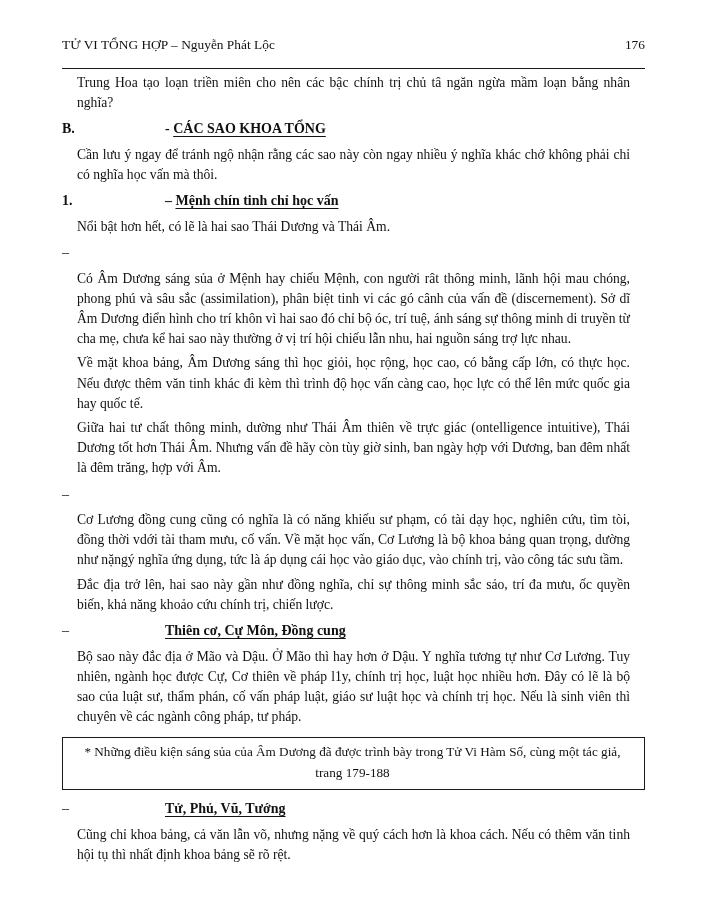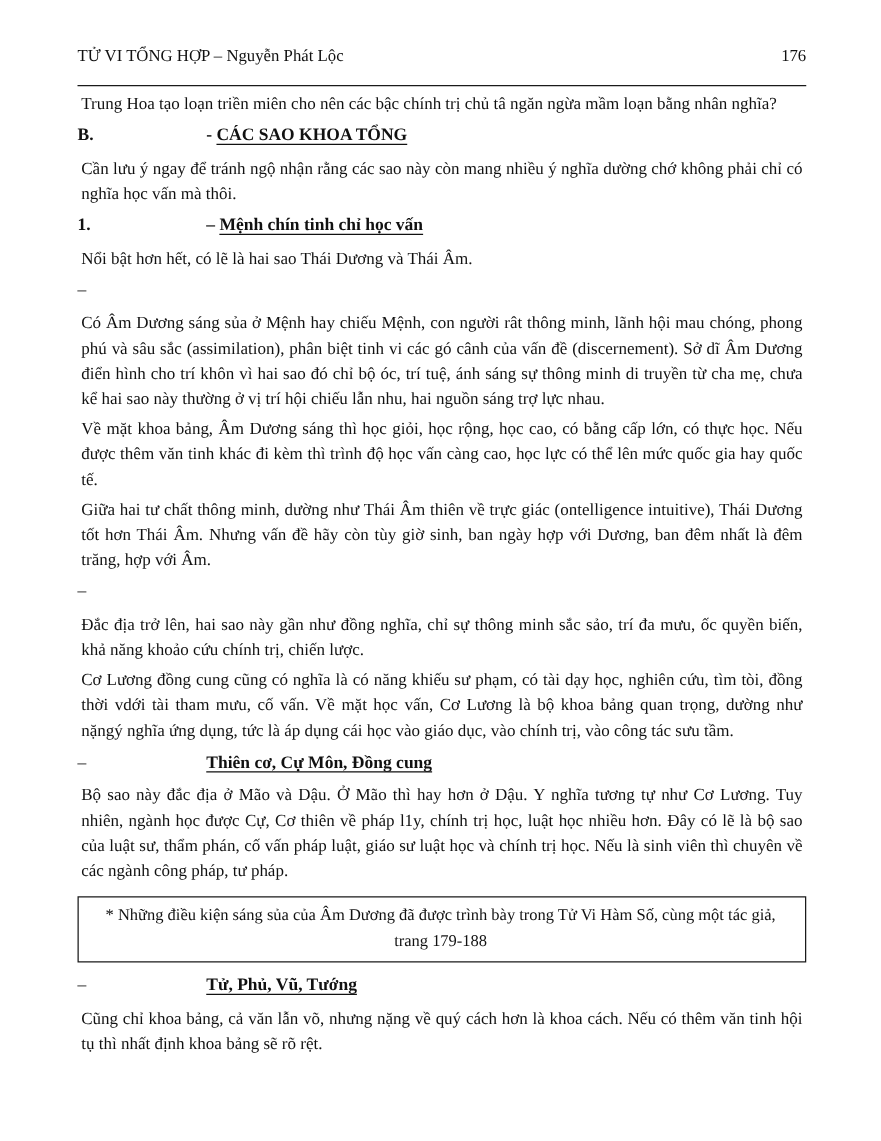--- a/index.html
+++ b/index.html
@@ -26,21 +26,21 @@
     border: none;
     border-top: 1.6px solid #1a1a1a;
     margin-top: 15px;
     margin-bottom: 4px;
   }
   .para {
     font-size: 13.6px;
     line-height: 20.2px;
     text-align: justify;
     text-align-last: left;
-    margin: 4px 3px;
+    margin: 4px 15px;
   }
   .heading {
     display: flex;
     align-items: baseline;
     font-size: 14px;
     line-height: 20.5px;
     margin: 6px 0 5px 0;
   }
   .h-label { flex: 0 0 103px; }
   .h-label.bold { font-weight: bold; }
@@ -77,43 +77,43 @@
 
   <hr class="rule">
 
   <p class="para">Trung Hoa tạo loạn triền miên cho nên các bậc chính trị chủ tâ ngăn ngừa mầm loạn bằng nhân nghĩa?</p>
 
   <div class="heading">
     <span class="h-label bold">B.</span>
     <span><span class="h-prefix">- </span><span class="h-title">CÁC SAO KHOA TỔNG</span></span>
   </div>
 
-  <p class="para">Cần lưu ý ngay để tránh ngộ nhận rằng các sao này còn mang nhiều ý nghĩa dường chớ không phải chỉ có nghĩa học vấn mà thôi.</p>
+  <p class="para">Cần lưu ý ngay để tránh ngộ nhận rằng các sao này còn ngay nhiều ý nghĩa khác chớ không phải chỉ có nghĩa học vấn mà thôi.</p>
 
   <div class="heading">
     <span class="h-label bold">1.</span>
     <span><span class="h-prefix">– </span><span class="h-title">Mệnh chín tinh chỉ học vấn</span></span>
   </div>
 
   <p class="para">Nổi bật hơn hết, có lẽ là hai sao Thái Dương và Thái Âm.</p>
 
   <div class="heading">
     <span class="h-label">–</span>
   </div>
 
   <p class="para">Có Âm Dương sáng sủa ở Mệnh hay chiếu Mệnh, con người rât thông minh, lãnh hội mau chóng, phong phú và sâu sắc (assimilation), phân biệt tinh vi các gó cânh của vấn đề (discernement). Sở dĩ Âm Dương điển hình cho trí khôn vì hai sao đó chỉ bộ óc, trí tuệ, ánh sáng sự thông minh di truyền từ cha mẹ, chưa kể hai sao này thường ở vị trí hội chiếu lẫn nhu, hai nguồn sáng trợ lực nhau.</p>
   <p class="para">Về mặt khoa bảng, Âm Dương sáng thì học giỏi, học rộng, học cao, có bằng cấp lớn, có thực học. Nếu được thêm văn tinh khác đi kèm thì trình độ học vấn càng cao, học lực có thể lên mức quốc gia hay quốc tế.</p>
   <p class="para">Giữa hai tư chất thông minh, dường như Thái Âm thiên về trực giác (ontelligence intuitive), Thái Dương tốt hơn Thái Âm. Nhưng vấn đề hãy còn tùy giờ sinh, ban ngày hợp với Dương, ban đêm nhất là đêm trăng, hợp với Âm.</p>
 
   <div class="heading">
     <span class="h-label">–</span>
   </div>
 
+  <p class="para">Cơ Lương đồng cung cũng có nghĩa là có năng khiếu sư phạm, có tài dạy học, nghiên cứu, tìm tòi, đồng thời vdới tài tham mưu, cố vấn. Về mặt học vấn, Cơ Lương là bộ khoa bảng quan trọng, dường như nặngý nghĩa ứng dụng, tức là áp dụng cái học vào giáo dục, vào chính trị, vào công tác sưu tầm.</p>
   <p class="para">Đắc địa trở lên, hai sao này gần như đồng nghĩa, chỉ sự thông minh sắc sảo, trí đa mưu, ốc quyền biến, khả năng khoảo cứu chính trị, chiến lược.</p>
-  <p class="para">Cơ Lương đồng cung cũng có nghĩa là có năng khiếu sư phạm, có tài dạy học, nghiên cứu, tìm tòi, đồng thời vdới tài tham mưu, cố vấn. Về mặt học vấn, Cơ Lương là bộ khoa bảng quan trọng, dường như nặngý nghĩa ứng dụng, tức là áp dụng cái học vào giáo dục, vào chính trị, vào công tác sưu tầm.</p>
 
   <div class="heading">
     <span class="h-label">–</span>
     <span><span class="h-title">Thiên cơ, Cự Môn, Đồng cung</span></span>
   </div>
 
   <p class="para">Bộ sao này đắc địa ở Mão và Dậu. Ở Mão thì hay hơn ở Dậu. Y nghĩa tương tự như Cơ Lương. Tuy nhiên, ngành học được Cự, Cơ thiên về pháp l1y, chính trị học, luật học nhiều hơn. Đây có lẽ là bộ sao của luật sư, thẩm phán, cố vấn pháp luật, giáo sư luật học và chính trị học. Nếu là sinh viên thì chuyên về các ngành công pháp, tư pháp.</p>
 
   <div class="footnote-box">
     <p class="footnote-text">* Những điều kiện sáng sủa của Âm Dương đã được trình bày trong Tử Vi Hàm Số, cùng một tác giả, trang 179-188</p>

